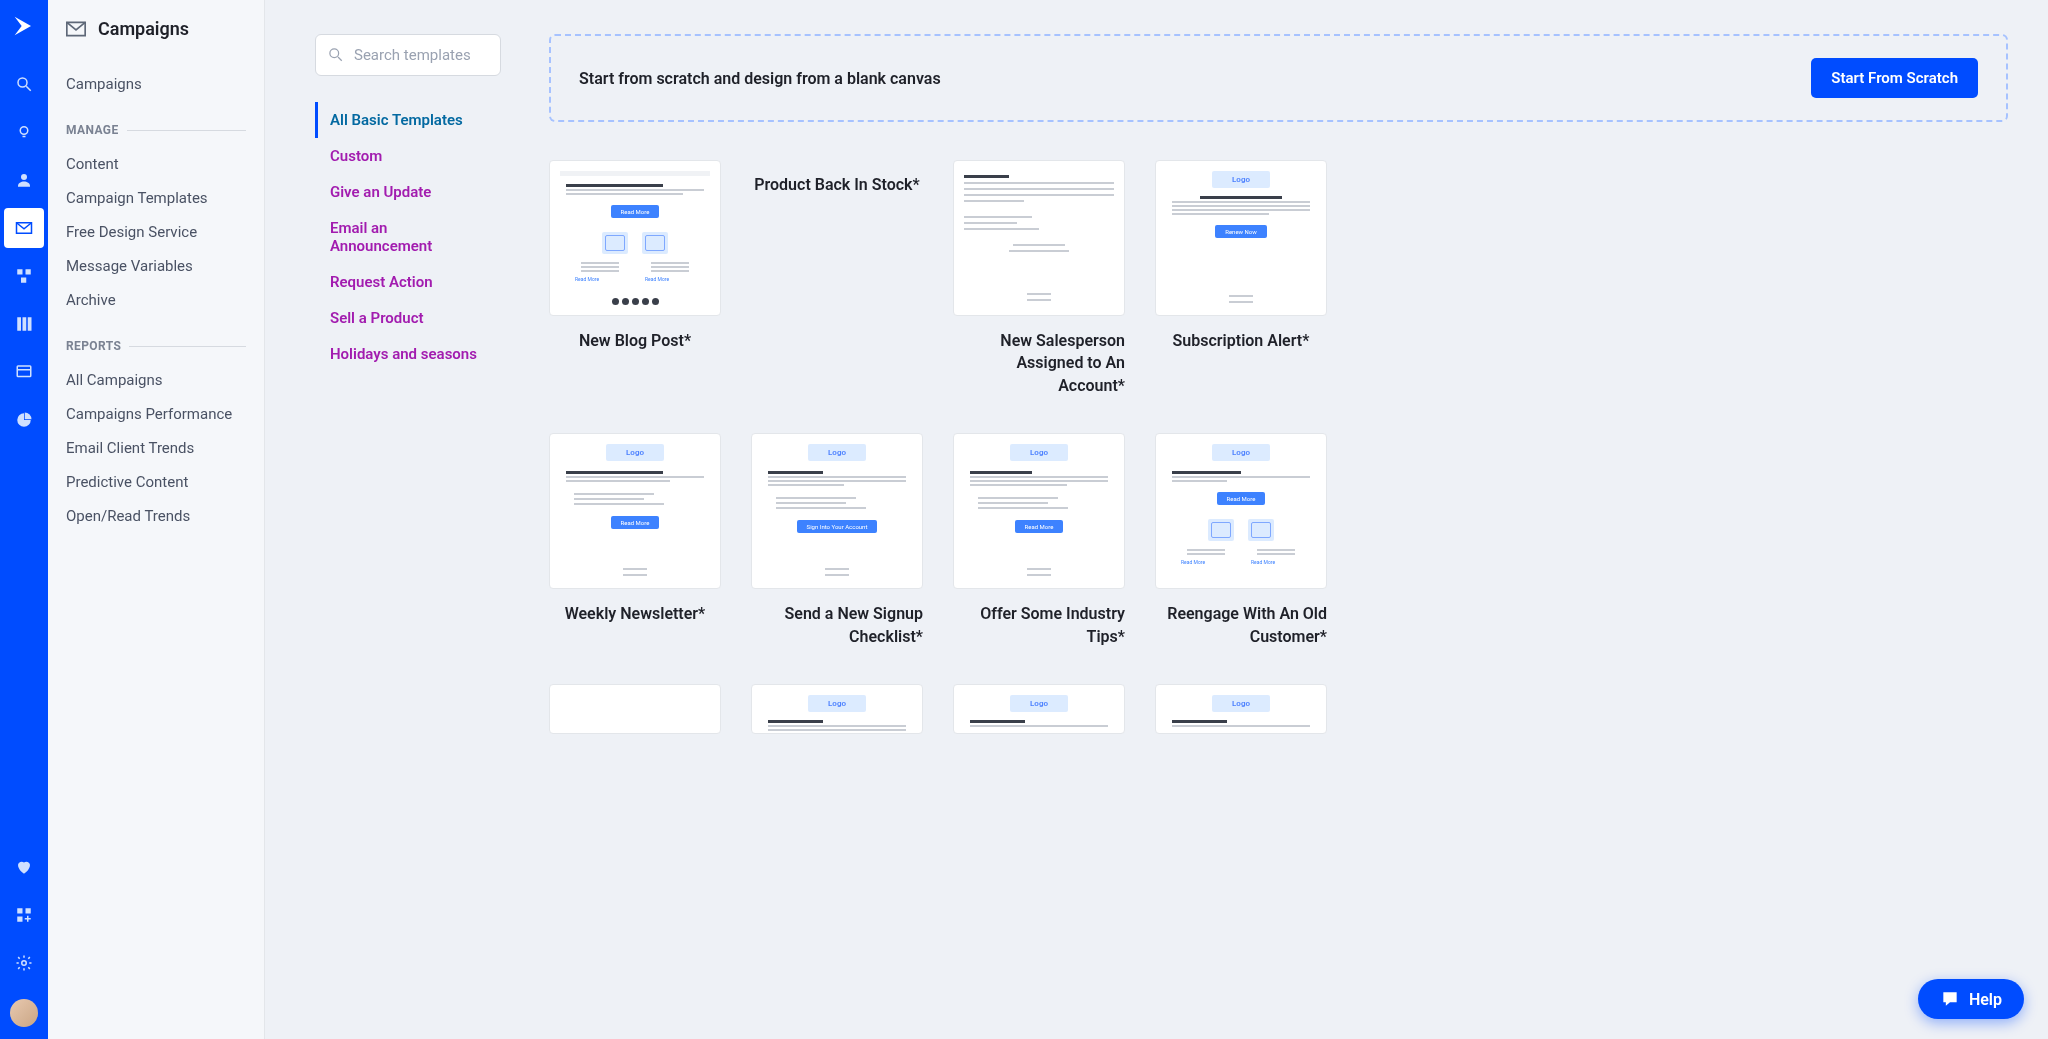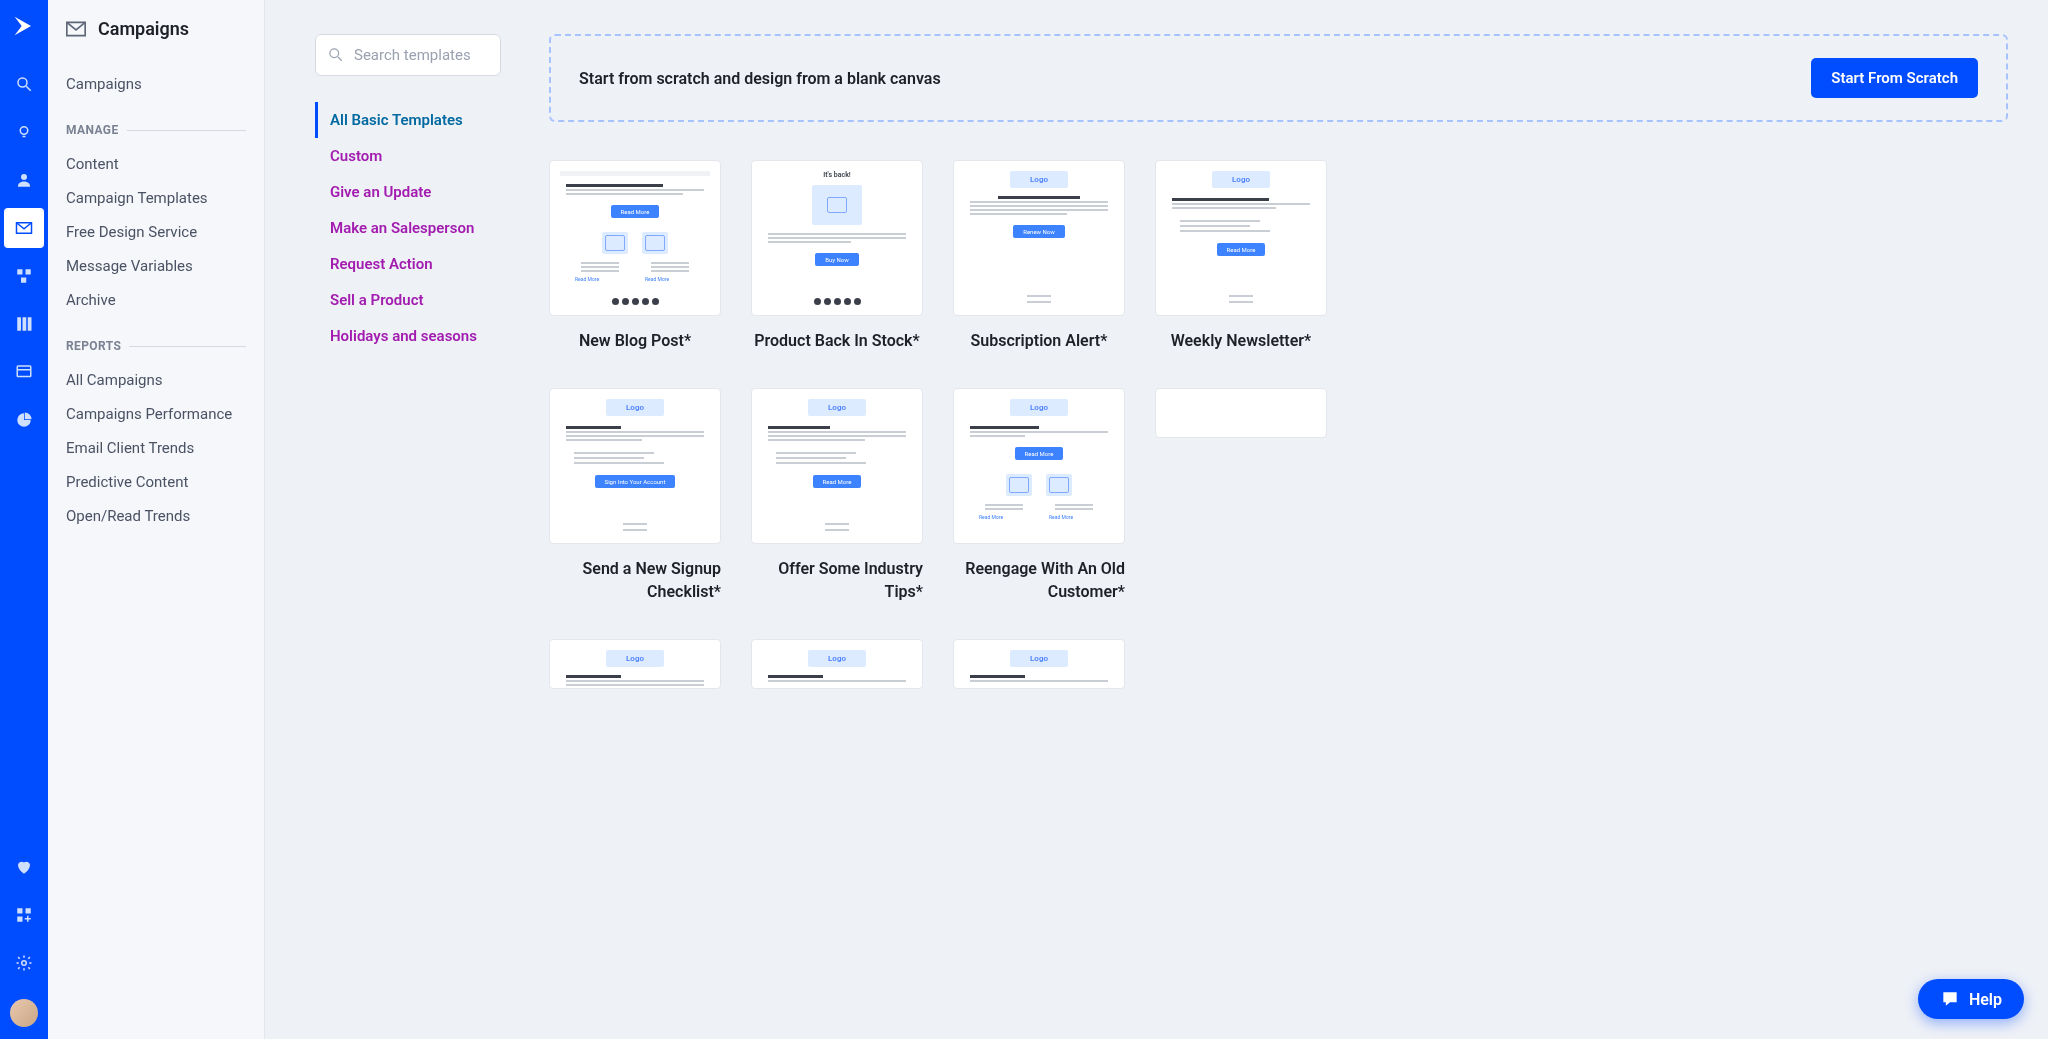--- a/index.html
+++ b/index.html
@@ -190,21 +190,21 @@
           <svg viewBox="0 0 24 24">
               <circle cx="10" cy="10" r="7" fill="none" stroke="#9aa2b1" stroke-width="2"></circle>
               <line x1="16" y1="16" x2="22" y2="22" stroke="#9aa2b1" stroke-width="2"></line>
             </svg>
           <input type="text" placeholder="Search templates" style="">
         </div>
         <div class="cats">
           <div class="cat active">All Basic Templates</div>
           <div class="cat">Custom</div>
           <div class="cat">Give an Update</div>
-          <div class="cat">Make an Salesperson</div>
+          <div class="cat">Email an Announcement</div>
           <div class="cat">Request Action</div>
           <div class="cat">Sell a Product</div>
           <div class="cat">Holidays and seasons</div>
         </div>
       </div>
 
       <div class="rightcol">
         <div class="scratchbox">
           <div class="txt">Start from scratch and design from a blank canvas</div>
           <button class="btn-primary">Start From Scratch</button>
@@ -245,41 +245,43 @@
                   <span></span>
                   <span></span>
                   <span></span>
                   <span></span>
                 </div>
             </div>
             <div class="card-title">New Blog Post*</div>
           </div>
 
           <div class="card">
-            <div class="thumb">
-              <div style="font-size:7px;color:#3a3f4a;font-weight:600;">It's back!</div>
-              <div class="imgph"></div>
-              <div class="txtblock">
-                  <div class="para"></div>
-                  <div class="para"></div>
-                  <div class="para short"></div>
-                </div>
-              <span class="cta">Buy Now</span>
-              <div class="fill"></div>
-              <div class="social">
-                  <span></span>
-                  <span></span>
-                  <span></span>
-                  <span></span>
-                  <span></span>
-                </div>
-            </div>
             <div class="card-title">Product Back In Stock*</div>
           </div>
 
+          <div class="card">
+            <div class="thumb textonly">
+              <div class="dark" style="width:30%;"></div>
+              <div class="para"></div>
+                <div class="para"></div>
+                <div class="para"></div>
+                <div class="para" style="width:40%;"></div>
+              <div style="height:10px;"></div>
+              <div class="para" style="width:45%;"></div>
+                <div class="para" style="width:35%;"></div>
+                <div class="para" style="width:50%;"></div>
+              <div style="height:10px;"></div>
+              <div class="para" style="width:35%;margin:2px auto;"></div>
+              <div class="para" style="width:40%;margin:2px auto;"></div>
+              <div class="fill"></div>
+              <div class="unsub"></div>
+                <div class="unsub"></div>
+            </div>
+            <div class="card-title">New Salesperson Assigned to An Account*</div>
+          </div>
 
           <div class="card">
             <div class="thumb">
               <span class="logo-ph">Logo</span>
               <div class="txtblock" style="margin-top:8px;">
                   <div class="dark" style="margin:0 auto;width:60%;"></div>
                   <div class="para"></div>
                   <div class="para"></div>
                   <div class="para"></div>
                   <div class="para" style="width:70%;"></div>

